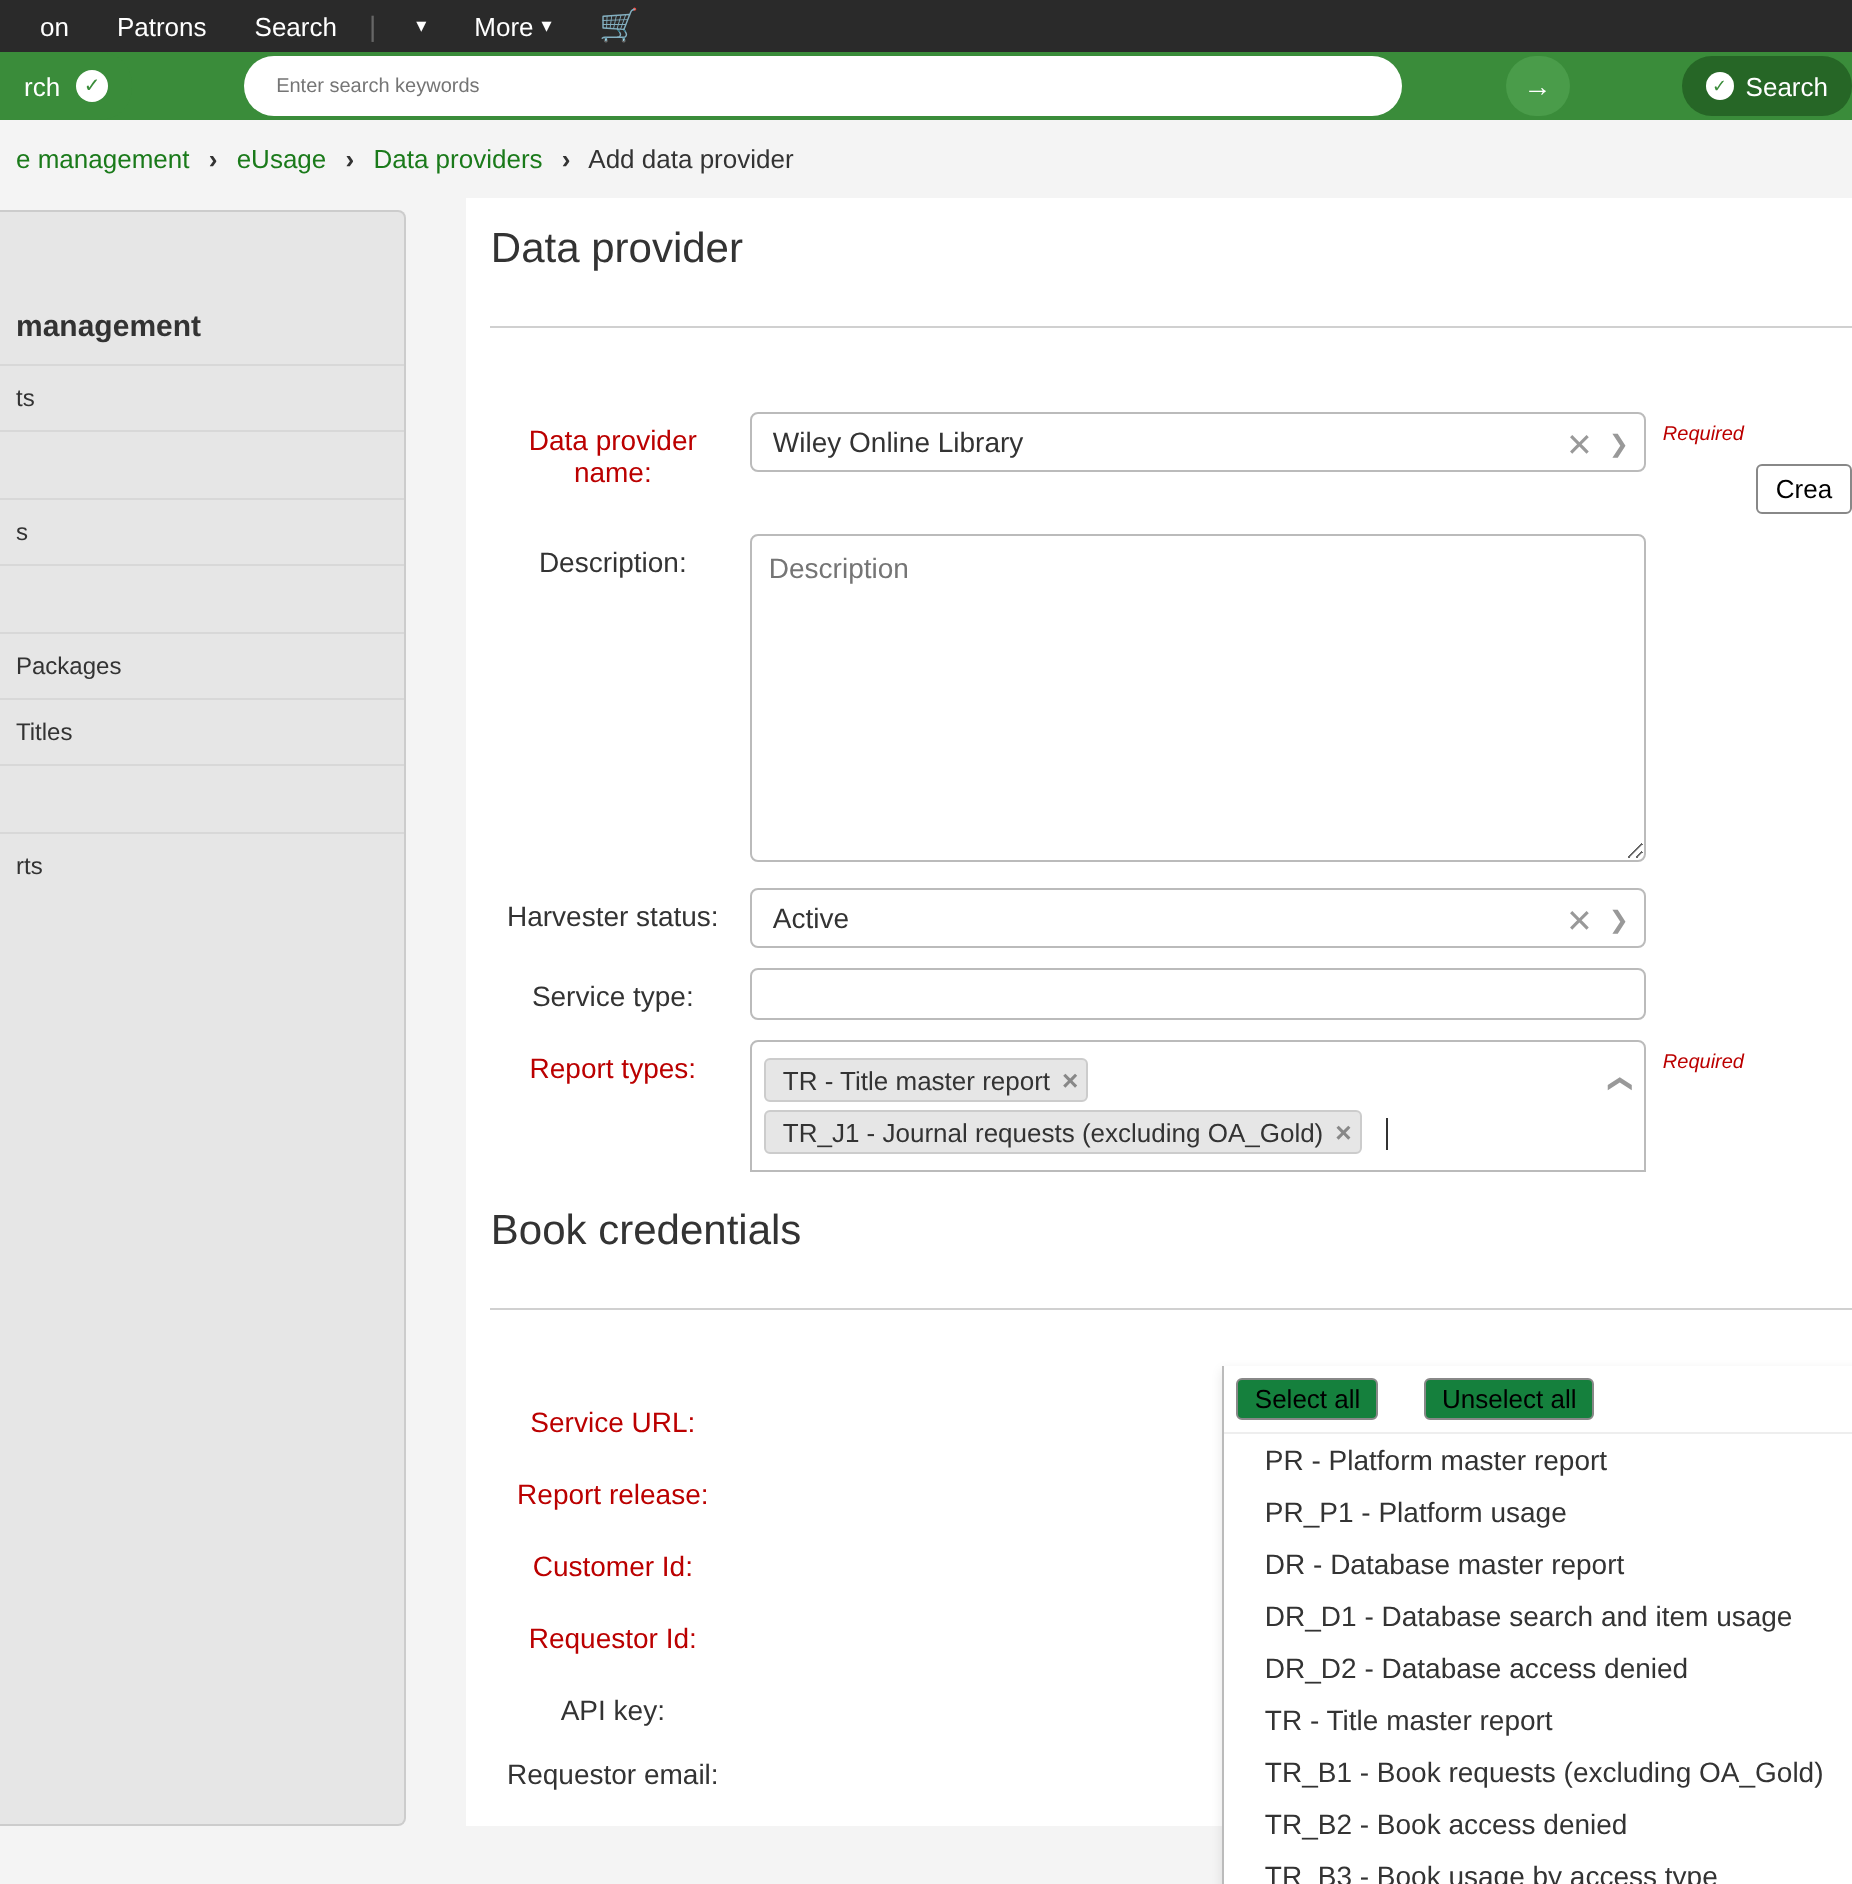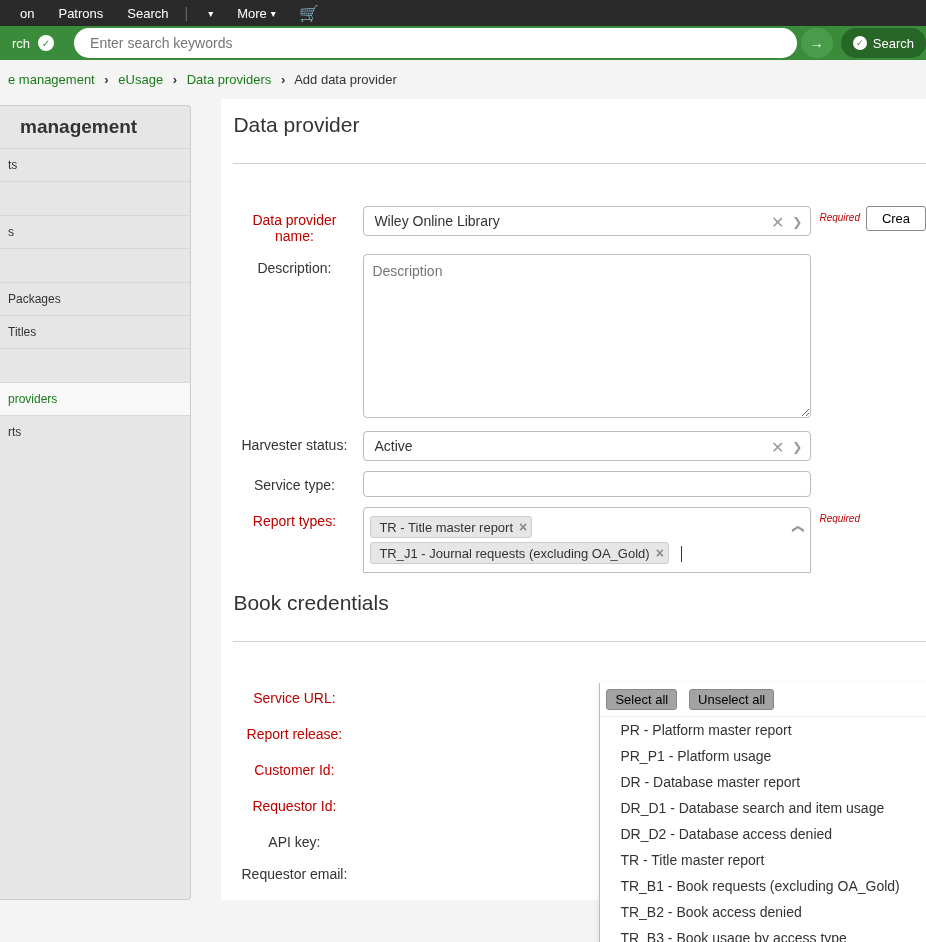--- a/index.html
+++ b/index.html
@@ -2,34 +2,34 @@
 <html><head>
 <meta charset="utf-8">
 <style>
 * { box-sizing: border-box; margin: 0; padding: 0; }
 body { font-family: Arial, Helvetica, sans-serif; font-size: 14px; color: #333; background: #f4f4f4; overflow: hidden; width: 926px; height: 942px; }
 .topnav { background: #2a2a2a; height: 26px; display: flex; align-items: center; padding: 0 8px; color: #fff; }
 .topnav-item { color: #fff; padding: 0 12px; font-size: 13px; cursor: pointer; height: 40px; display: flex; align-items: center; }
 .topnav-divider { color: #666; padding: 0 4px; }
 .topnav-caret { margin-left: 4px; font-size: 10px; }
 .cart-icon { color: #fff; font-size: 16px; padding: 0 12px; }
-.searchbar { background: #3a8c3a; height: 34px; display: flex; align-items: center; padding: 0; }
+.searchbar { background: #3a8c3a; height: 34px; display: flex; align-items: center; padding: 0; gap: 48px; }
 .search-left { background: #3a8c3a; color: #fff; padding: 0 12px; height: 34px; display: flex; align-items: center; font-size: 13px; border-radius: 0 16px 16px 0; }
 .search-check { display: inline-flex; width: 16px; height: 16px; background: #fff; color: #3a8c3a; border-radius: 50%; align-items: center; justify-content: center; font-size: 10px; margin-left: 8px; }
-.search-input { flex: 1; height: 30px; border: none; border-radius: 15px; padding: 0 16px; margin: 0 4px 0 8px; font-size: 14px; color: #888; background: #fff; }
+.search-input { flex: 1; height: 30px; border: none; border-radius: 15px; padding: 0 16px; margin: 0 4px 0 8px; font-size: 10px; color: #888; background: #fff; }
 .search-go { width: 32px; height: 30px; background: #4a9c4a; border-radius: 15px; display: flex; align-items: center; justify-content: center; color: #fff; margin-right: 8px; cursor: pointer; }
 .search-history { background: #266626; color: #fff; padding: 0 12px; height: 30px; display: flex; align-items: center; border-radius: 15px; font-size: 13px; cursor: pointer; }
 .search-history .check { display: inline-flex; width: 14px; height: 14px; background: #fff; color: #3a8c3a; border-radius: 50%; align-items: center; justify-content: center; font-size: 9px; margin-right: 6px; }
 .breadcrumb { padding: 12px 8px; font-size: 13px; color: #666; }
 .breadcrumb a { color: #1a7a1a; text-decoration: none; }
 .breadcrumb .sep { color: #333; font-weight: bold; padding: 0 6px; }
 .breadcrumb .cur { color: #333; }
 .layout { display: flex; }
 .sidebar { width: 205px; background: #e6e6e6; border: 1px solid #ccc; border-left: none; border-radius: 0 4px 4px 0; overflow: hidden; margin-top: 6px; }
-.sidebar-title { font-weight: bold; padding: 10px 20px; font-size: 19px; }
+.sidebar-title { font-weight: bold; padding: 10px 8px; font-size: 15px; margin-top: 39px; }
 .sidebar-item { padding: 9px 8px; font-size: 12px; border-top: 1px solid #d8d8d8; cursor: pointer; }
 .sidebar-item.active { background: #f8f8f8; color: #1a7a1a; font-weight: normal; }
 .main { flex: 1; background: #fff; margin-left: 30px; padding: 14px 0 0 12px; min-height: 700px; position: relative; }
 h2.page-title { font-size: 21px; font-weight: bold; margin-bottom: 16px; }
 .section { margin-bottom: 18px; }
 .section-title { font-size: 21px; font-weight: normal; padding-bottom: 8px; margin-bottom: 18px; }
 .section-rule { border: none; border-top: 1px solid #d0d0d0; margin-bottom: 18px; }
 .form-row { display: flex; align-items: flex-start; margin-bottom: 10px; }
 .form-label { width: 130px; text-align: center; padding-right: 8px; padding-top: 6px; font-size: 14px; }
 .form-label.req { color: #b00; font-weight: normal; }
@@ -41,27 +41,27 @@
 textarea.desc { width: 100%; height: 164px; border: 1px solid #bbb; border-radius: 4px; padding: 8px; font-family: inherit; font-size: 14px; resize: both; }
 input.text-input { width: 100%; height: 26px; border: 1px solid #bbb; border-radius: 4px; padding: 0 8px; font-size: 14px; }
 .create-btn { border: 1px solid #888; background: #fff; padding: 4px 8px; margin-left: 6px; font-size: 13px; border-radius: 3px; cursor: pointer; }
 .multi-select { border: 1px solid #bbb; border-radius: 4px 4px 0 0; padding: 6px 28px 6px 6px; background: #fff; min-height: 48px; position: relative; }
 .multi-select .caret-up { position: absolute; right: 8px; top: 14px; color: #999; font-size: 12px; }
 .tag { display: inline-flex; align-items: center; background: #e6e6e6; border: 1px solid #ccc; border-radius: 3px; padding: 2px 4px 2px 8px; margin: 2px 4px 2px 0; font-size: 13px; color: #333; }
 .tag .x { color: #888; margin-left: 6px; cursor: pointer; font-size: 14px; font-weight: bold; }
 .cursor-mark { display: inline-block; width: 1px; height: 16px; background: #333; vertical-align: middle; margin-left: 4px; }
 .dropdown { position: absolute; left: 378px; top: 584px; width: 448px; background: #fff; border: 1px solid #bbb; border-top: none; border-radius: 0 0 4px 4px; z-index: 100; box-shadow: 0 2px 6px rgba(0,0,0,0.1); }
 .dropdown-actions { padding: 6px 6px; border-bottom: 1px solid #eee; }
-.dropdown-btn { border: 1px solid #888; background: #a3a3a3; padding: 2px 8px; font-size: 13px; border-radius: 3px; cursor: pointer; margin-right: 8px; }
+.dropdown-btn { border: 1px solid #888; background: #15803d; padding: 2px 8px; font-size: 13px; border-radius: 3px; cursor: pointer; margin-right: 19px; }
 .dropdown-list { max-height: 310px; overflow-y: scroll; }
 .dropdown-item { padding: 5px 20px; font-size: 14px; color: #333; cursor: pointer; }
 .dropdown-list::-webkit-scrollbar { width: 10px; }
 .dropdown-list::-webkit-scrollbar-thumb { background: #bbb; border-radius: 5px; }
 .dropdown-list::-webkit-scrollbar-track { background: #f0f0f0; }
-.shrunk { width: 60px; }
+.shrunk { width: 48px; margin-top: 26px; }
 </style>
 </head>
 <body>
 
 <div class="topnav">
   <span class="topnav-item">on</span>
   <span class="topnav-item">Patrons</span>
   <span class="topnav-item">Search</span>
   <span class="topnav-divider">|</span>
   <span class="topnav-item">
@@ -102,21 +102,20 @@
 <div class="layout">
   <div class="sidebar">
     <div class="sidebar-title">management</div>
     <div class="sidebar-item">ts</div>
     <div class="sidebar-item" style="height:34px;"></div>
     <div class="sidebar-item">s</div>
     <div class="sidebar-item" style="height:34px;"></div>
     <div class="sidebar-item">Packages</div>
     <div class="sidebar-item">Titles</div>
     <div class="sidebar-item" style="height:34px;"></div>
-    <div class="sidebar-item active">providers</div>
     <div class="sidebar-item">rts</div>
   </div>
 
   <div class="main">
 
     <div class="section">
       <div class="section-title">Data provider</div>
       <hr class="section-rule">
 
       <div style="height:24px;"></div>

